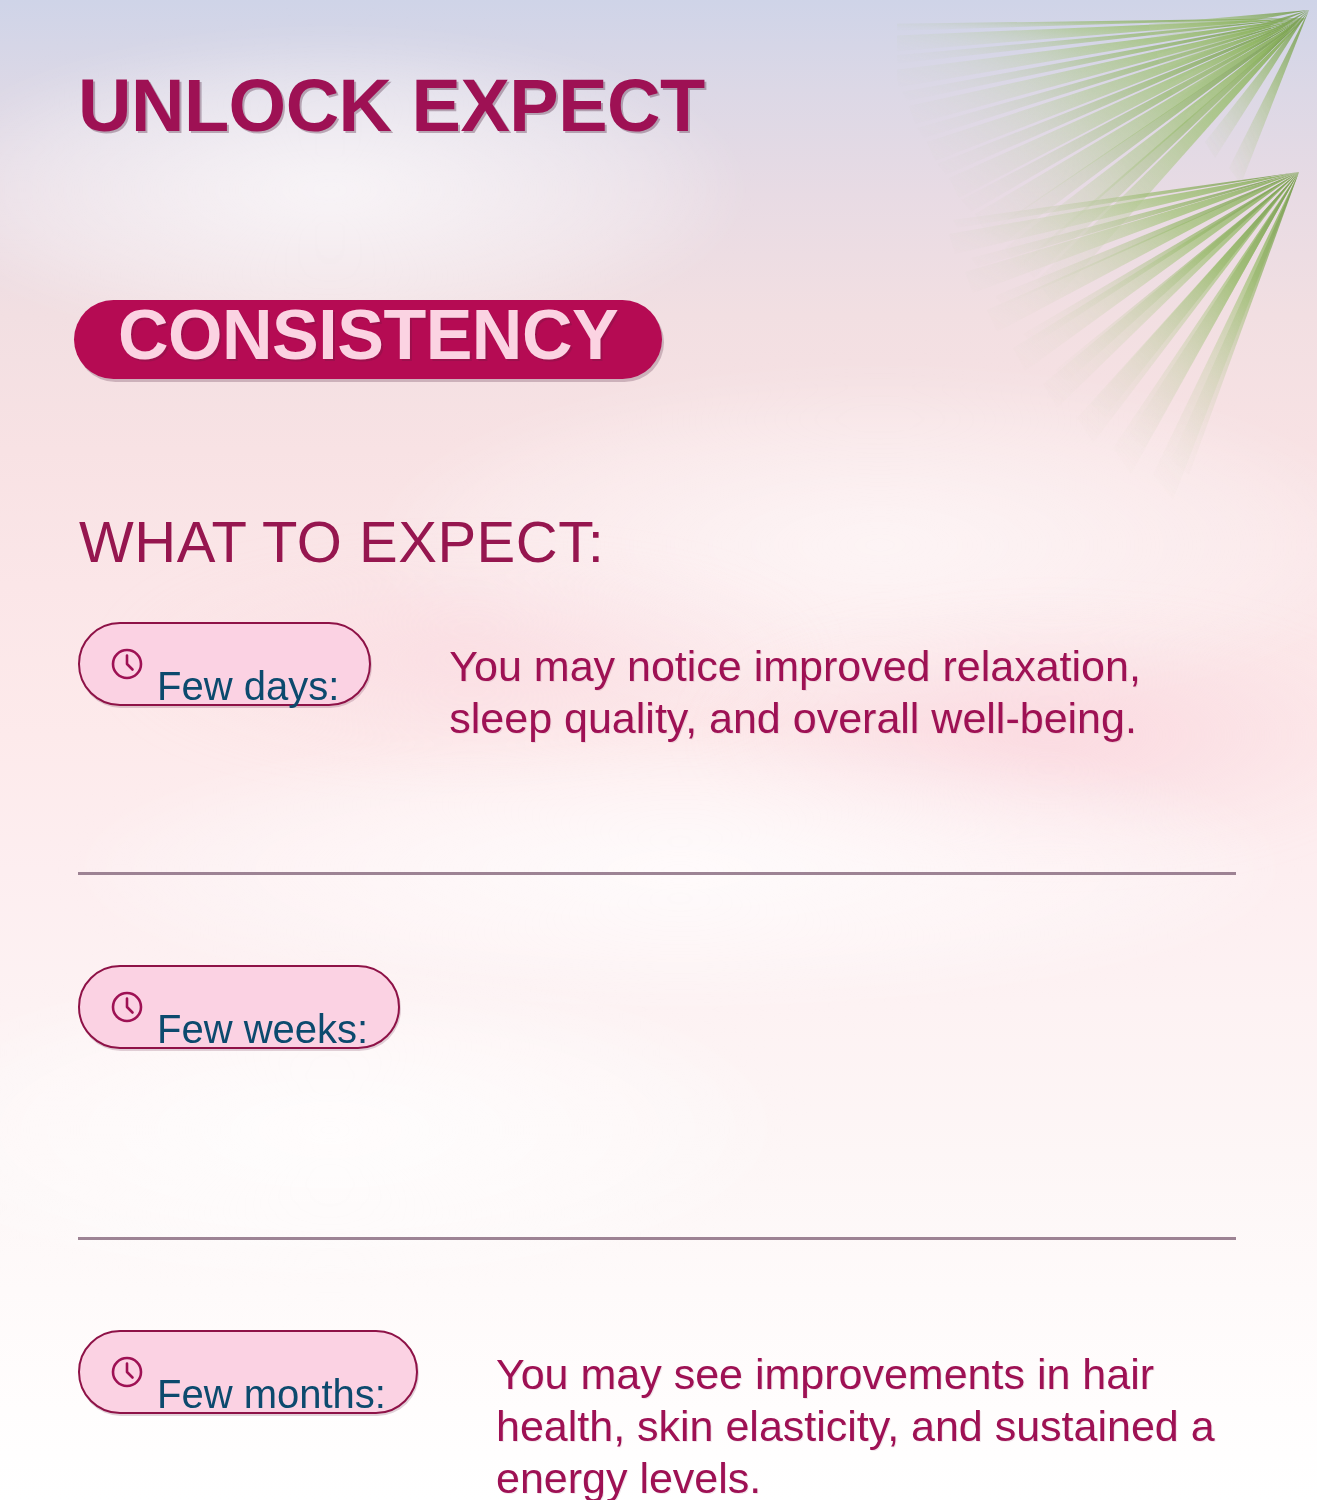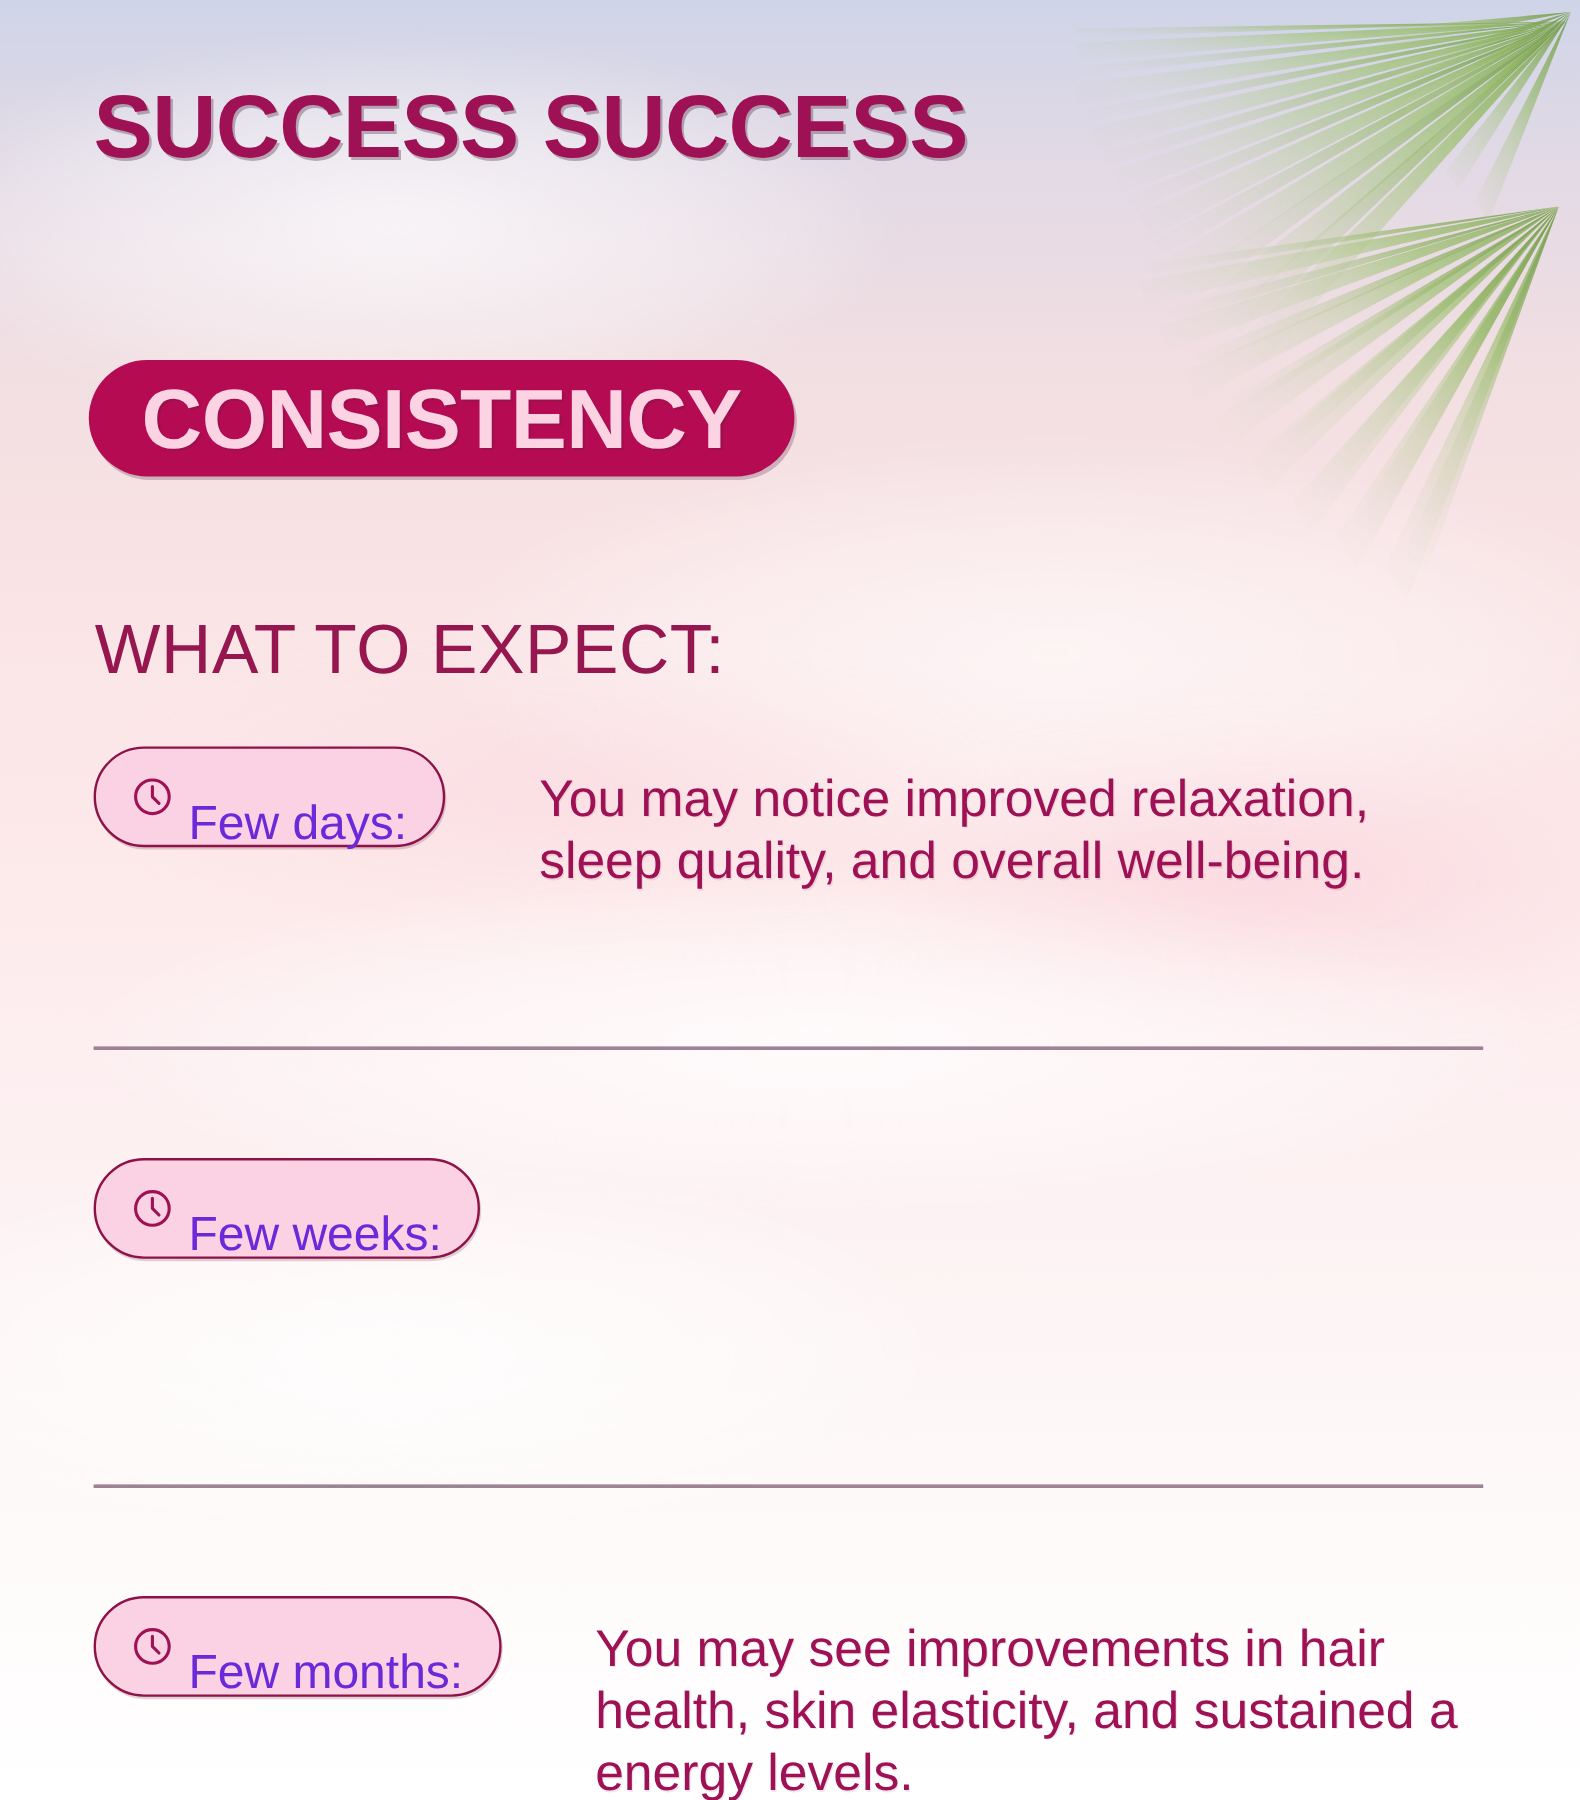--- a/index.html
+++ b/index.html
@@ -92,24 +92,24 @@
     color: #9E1154;
     text-shadow: 2px 2px 0 rgba(60,10,40,0.30);
   }
   .headline .ln { display: block; }
 
   
   .consistency-pill {
     position: absolute;
     left: 74px;
     top: 300px;
-    height: 97px;
+    height: 79px;
     padding: 0 44px;
     display: flex;
-    align-items: center;
+    align-items: flex-start;
     background: #B50B53;
     border-radius: 52px;
     box-shadow: 2px 3px 0 rgba(60,10,40,0.22);
   }
   .consistency-pill .txt {
     font-size: 70px;
     font-weight: bold;
     letter-spacing: -0.5px;
     color: #FBD3E2;
     text-shadow: 2px 2px 0 rgba(130,20,70,0.45);
@@ -148,21 +148,21 @@
     height: 84px;
     padding: 0 30px;
     background: #FBD2E3;
     border: 2px solid #8E1247;
     border-radius: 45px;
     box-sizing: border-box;
     box-shadow: 1px 2px 0 rgba(90,15,55,0.18);
   }
   .pill .pill-label {
     font-size: 40px;
-    color: #6d28d9;
+    color: #0c4a6e;
     white-space: nowrap;
     line-height: 1;
     margin-top: 44px;
   }
   .clock-icon { flex: 0 0 auto; display: block; }
 
   .row-body {
     flex: 1 1 auto;
     margin: 16px;
     padding-left: 62px;
@@ -277,21 +277,21 @@
           <path d="M0,0 L-140,74 L-134,90 Z"></path>
           <path d="M0,0 L-124,104 L-116,120 Z"></path>
           <path d="M0,0 L-104,132 L-94,148 Z"></path>
           <path d="M0,0 L-80,158 L-68,174 Z"></path>
         </g>
       </g>
     </g>
   </svg>
 
   <h1 class="headline">
-    <span class="ln">SUCCESS SUCCESS</span>
+    <span class="ln">UNLOCK EXPECT</span>
   </h1>
 
   <div class="consistency-pill">
     <span class="txt">CONSISTENCY</span>
   </div>
 
   <h2 class="section-title">WHAT TO EXPECT:</h2>
 
   <div class="row" id="row-0">
     <div class="pill">

